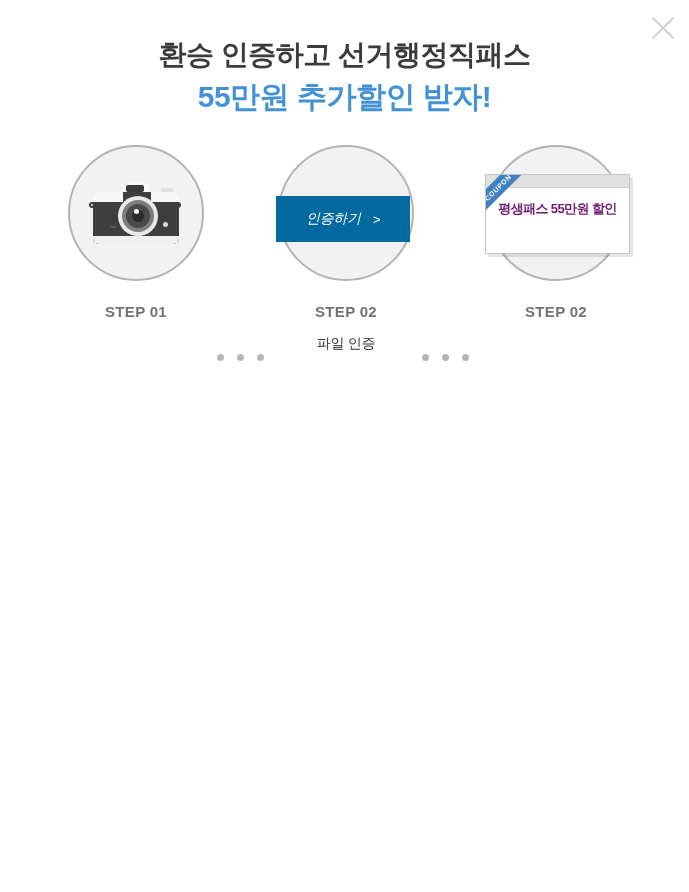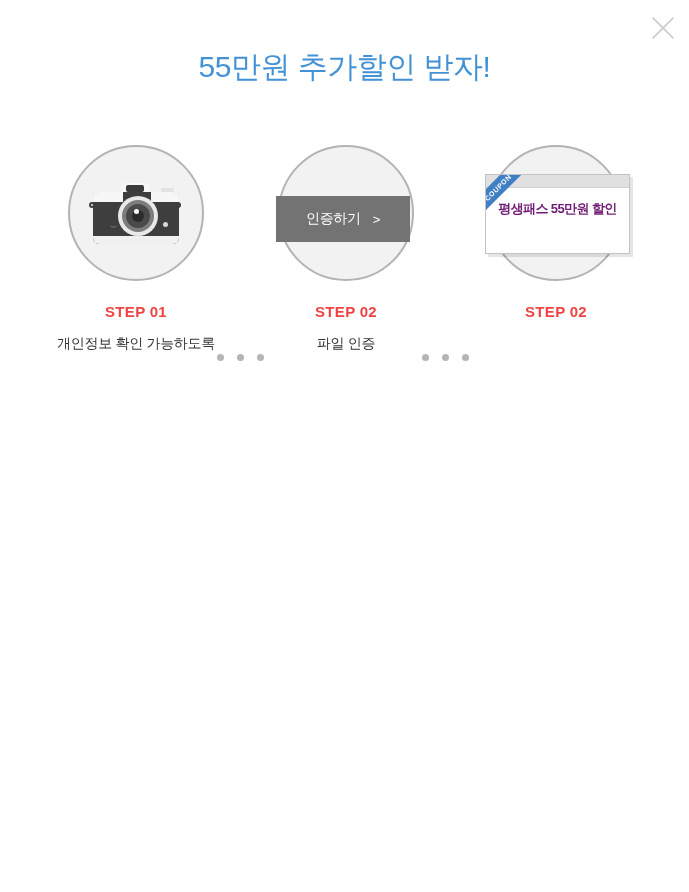--- a/index.html
+++ b/index.html
@@ -49,26 +49,26 @@
   .hl-line1 {
     font-size: 28px;
     font-weight: 700;
     color: #3b3b3b;
     letter-spacing: -0.5px;
     line-height: 38px;
     display: block;
   }
   .hl-line2 {
     font-size: 30px;
-    font-weight: 400;
+    font-weight: 700;
     color: #4492d6;
     letter-spacing: -0.5px;
     line-height: 40px;
     display: block;
-    margin-top: 11px;
+    margin-top: 3px;
   }
 
   
   #steps {
     position: absolute;
     top: 145px;
     left: 0;
     width: 689px;
     height: 240px;
   }
@@ -90,21 +90,21 @@
     border-radius: 50%;
     background: #f2f2f2;
     border: 2px solid #b3b3b3;
     box-sizing: border-box;
   }
 
   .step-title {
     margin-top: 21px;
     font-size: 15px;
     font-weight: 700;
-    color: #ef4444;
+    color: #737373;
     letter-spacing: 0.3px;
     line-height: 20px;
   }
   .step-desc {
     margin-top: 9px;
     font-size: 14px;
     font-weight: 400;
     color: #333333;
     line-height: 24px;
     letter-spacing: -0.3px;
@@ -276,30 +276,31 @@
     border-radius: 0 0 6px 6px;
   }
 
   
   .verify-btn {
     position: absolute;
     top: 49px;
     left: -4px;
     width: 134px;
     height: 46px;
-    background: #737373;
+    background: #0369a1;
     color: #ffffff;
     font-size: 14px;
     font-weight: 400;
     letter-spacing: -0.3px;
     display: flex;
     align-items: center;
     justify-content: center;
     cursor: pointer;
     z-index: 3;
+    font-style: italic;
   }
   .verify-btn .chev {
     margin-left: 12px;
     font-size: 13px;
     font-weight: 400;
   }
 
   
   .coupon {
     position: absolute;
@@ -360,20 +361,21 @@
 </style>
 </head>
 <body>
 
 <div id="close-btn">
   <span class="a"></span>
   <span class="b"></span>
 </div>
 
 <div id="headline">
+  <span class="hl-line1">환승 인증하고 선거행정직패스</span>
   <span class="hl-line2">55만원 추가할인 받자!</span>
 </div>
 
 <div id="steps">
 
   <div class="dots" id="dots-1">
     <i></i>
     <i></i>
     <i></i>
   </div>
@@ -399,21 +401,20 @@
         <div class="cam-flash"></div>
         <div class="cam-lens-outer"></div>
         <div class="cam-lens-mid"></div>
         <div class="cam-lens-in"></div>
         <div class="cam-lens-core"></div>
         <div class="cam-glint"></div>
       </div>
     </div>
     <div class="step-title">STEP 01</div>
     <div class="step-desc">
-      <span>개인정보 확인 가능하도록</span>
     </div>
   </div>
 
   <div class="step step-2">
     <div class="circle">
       <div class="verify-btn">
         <span>인증하기</span>
         <span class="chev">&gt;</span>
       </div>
     </div>

